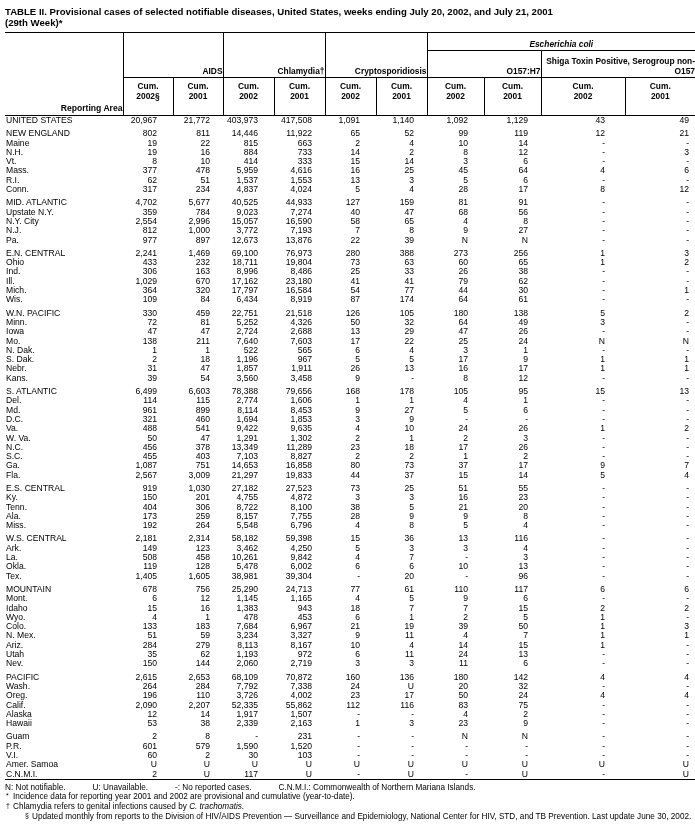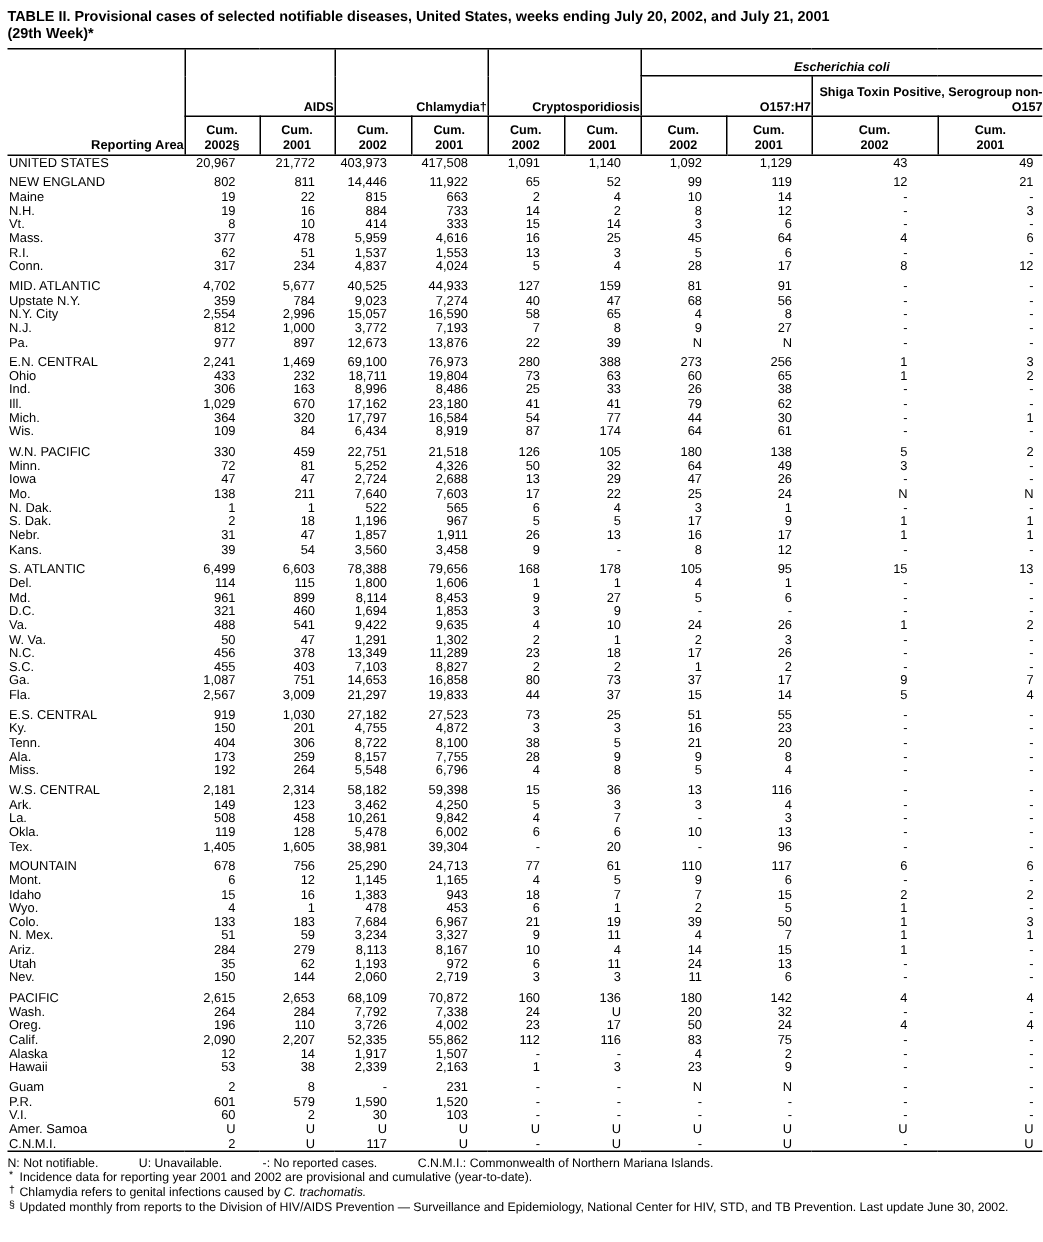--- a/index.html
+++ b/index.html
@@ -9,35 +9,35 @@
   table { border-collapse:collapse; table-layout:fixed; width:690px; margin-top:4px; border-bottom:1px solid #000; }
   th, td { padding:0; }
   thead th { font-weight:bold; font-size:8.4px; line-height:9.5px;margin-left:16px; }
   .bt { border-top:1px solid #000; }
   .bl { border-left:1px solid #000; }
   .bb { border-bottom:1px solid #000; }
   th.ra { text-align:right; vertical-align:bottom; padding:0 0 2px 1px; font-size:8.6px; }
   tr.rowA th { height:16px; }
   th.ecoli { font-style:italic; vertical-align:bottom; text-align:center; padding-bottom:1px; }
   tr.rowB th { vertical-align:bottom; text-align:right; height:25px; padding-bottom:1px; }
-  tr.rowC th { vertical-align:bottom; height:23px; padding-bottom:2px; white-space:pre-line; }
+  tr.rowC th { vertical-align:bottom; height:23px; padding-bottom:14px; white-space:pre-line; }
   tbody td { font-size:8.6px; line-height:9.3px; white-space:nowrap; overflow:hidden; }
   td.area { text-align:left; padding-left:1px; }
   td.num { text-align:right; }
   td.c1,td.c3,td.c5,td.c7 { padding-right:16px; }
   td.c2,td.c4,td.c6,td.c8 { padding-right:13px; }
   td.c9 { padding-right:20px; }
   td.c10 { padding-right:6px; }
   tr.gap td { height:4px; line-height:4px; }
   .foot { margin-top:3px; font-size:8.2px; line-height:9.6px; width:688px; }
   .legend span { display:inline-block; margin-right:27px; }
   .legend span:last-child { margin-right:0; }
   .note { position:relative; padding-left:8px; }
   .note .mk { position:absolute; left:1px; top:-1px; font-size:7px; }
-  .note.justify { text-align:justify; }
+  .note.justify { text-align:justify;margin-left:19px; }
 </style>
 </head>
 <body>
 
 <div class="page">
   <div class="title">
     <div>TABLE II. Provisional cases of selected notifiable diseases, United States, weeks ending July 20, 2002, and July 21, 2001</div>
     <div>(29th Week)*</div>
   </div>
 
@@ -470,21 +470,21 @@
           <td class="num c6">178</td>
           <td class="num c7">105</td>
           <td class="num c8">95</td>
           <td class="num c9">15</td>
           <td class="num c10">13</td>
         </tr>
         <tr>
           <td class="area">Del.</td>
           <td class="num c1">114</td>
           <td class="num c2">115</td>
-          <td class="num c3">1,800</td>
+          <td class="num c3">2,774</td>
           <td class="num c4">1,606</td>
           <td class="num c5">1</td>
           <td class="num c6">1</td>
           <td class="num c7">4</td>
           <td class="num c8">1</td>
           <td class="num c9">-</td>
           <td class="num c10">-</td>
         </tr>
         <tr>
           <td class="area">Md.</td>

